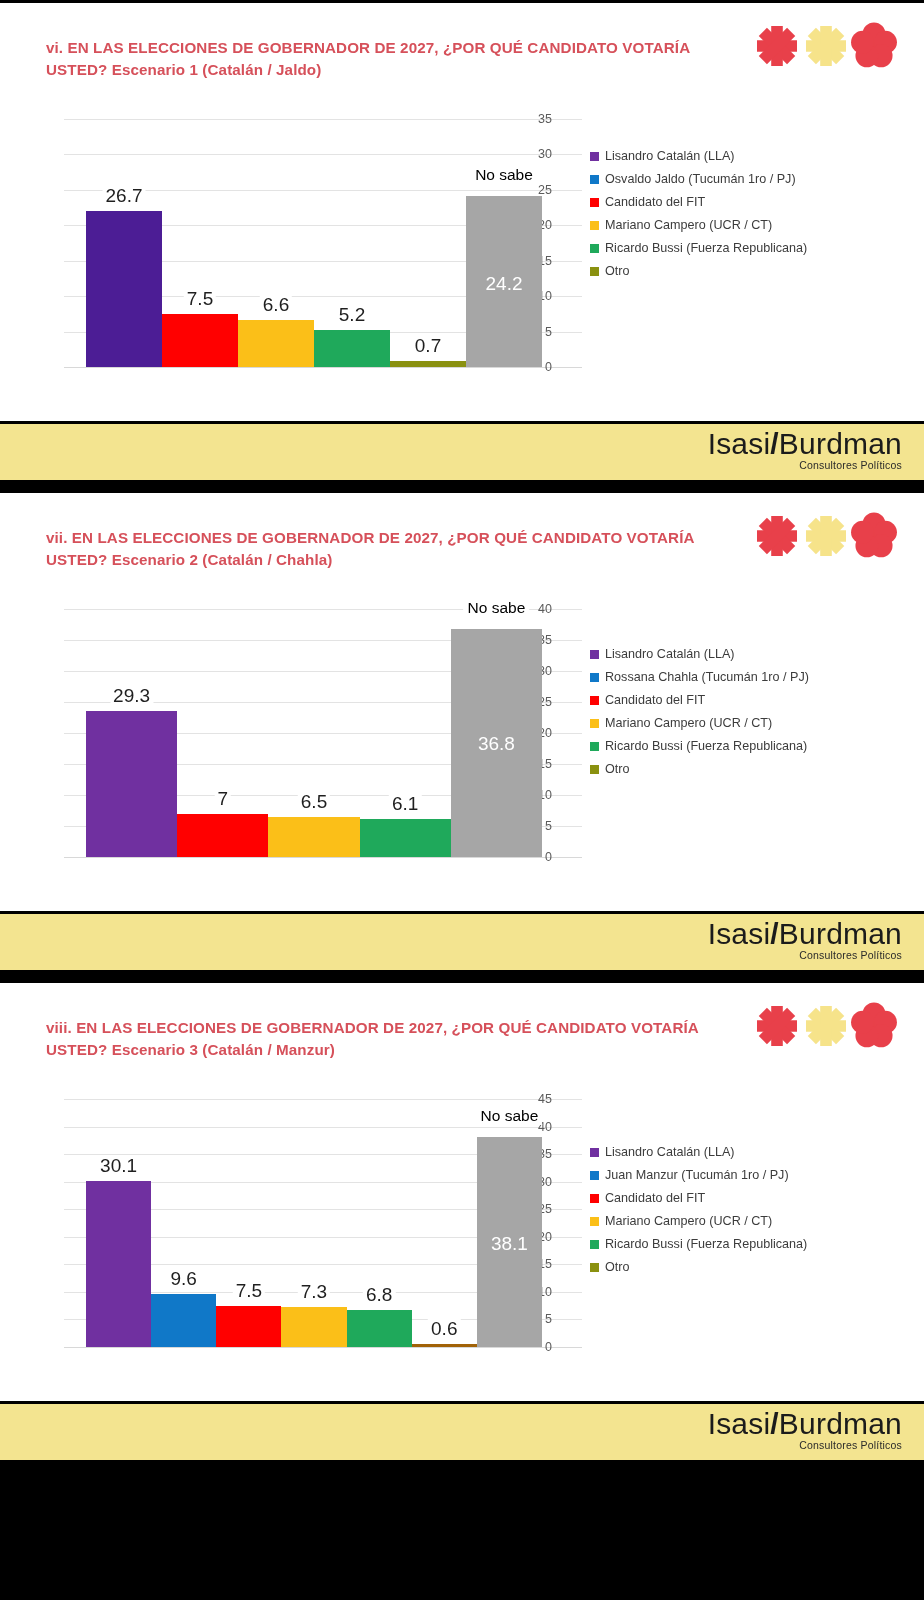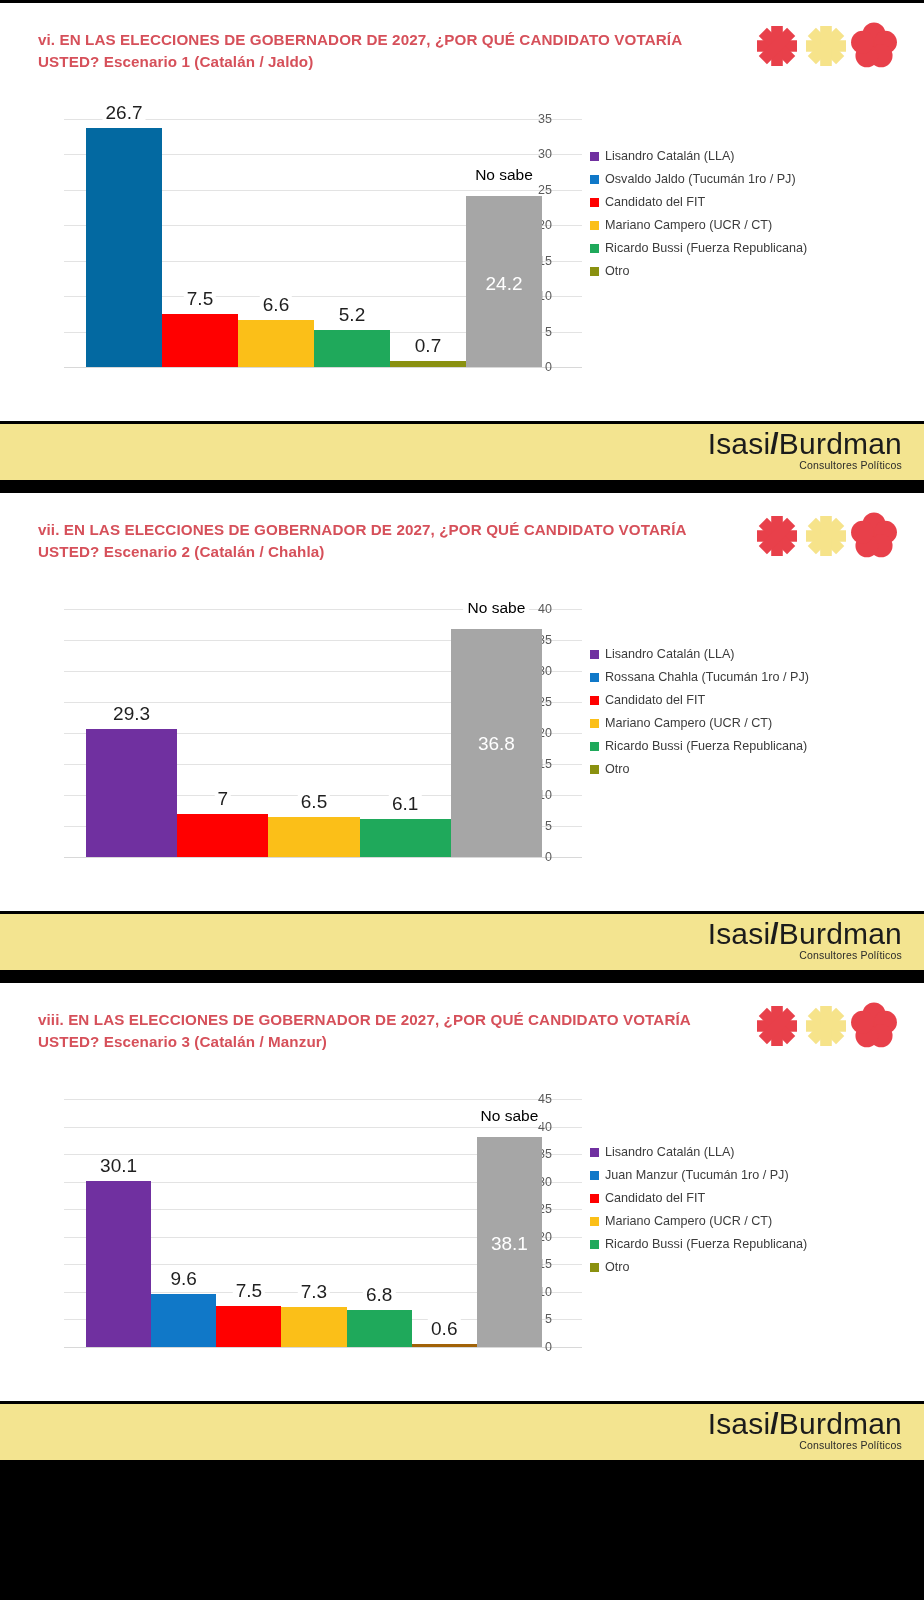--- a/index.html
+++ b/index.html
@@ -35,21 +35,21 @@
     box-sizing: border-box;
   }
   .slide-title {
     color: #D6505A;
     font-size: 15.2px;
     font-weight: bold;
     line-height: 1.42;
     letter-spacing: 0.1px;
     max-width: 690px;
     white-space: pre-line;
-    margin: 0;
+    margin: 8px;
   }
   .logo {
     position: absolute;
     right: 22px;
     top: 12px;
     width: 152px;
     height: 62px;
   }
 
   
@@ -242,21 +242,21 @@
             <div class="gridline" style="top:132.2857142857143px"></div>
             <div class="ytick" style="top:132.2857142857143px">20</div>
             <div class="gridline" style="top:96.85714285714286px"></div>
             <div class="ytick" style="top:96.85714285714286px">25</div>
             <div class="gridline" style="top:61.428571428571445px"></div>
             <div class="ytick" style="top:61.428571428571445px">30</div>
             <div class="gridline" style="top:26px"></div>
             <div class="ytick" style="top:26px">35</div>
           <div class="bars" style="top:26px;bottom:6px">
               <div class="barcell">
-        <div class="bar" style="height:239px;background:#0369a1">
+        <div class="bar" style="height:156px;background:#4c1d95">
                   <span class="bar-label-out" style="top:-25px">26.7</span>
                 </div>
       </div>
               <div class="barcell">
         <div class="bar" style="height:53.14285714285714px;background:#FF0000">
                   <span class="bar-label-out" style="top:-25px">7.5</span>
                 </div>
       </div>
               <div class="barcell">
         <div class="bar" style="height:46.76571428571428px;background:#FBBF18">
@@ -356,21 +356,21 @@
             <div class="gridline" style="top:119px"></div>
             <div class="ytick" style="top:119px">25</div>
             <div class="gridline" style="top:88px"></div>
             <div class="ytick" style="top:88px">30</div>
             <div class="gridline" style="top:57px"></div>
             <div class="ytick" style="top:57px">35</div>
             <div class="gridline" style="top:26px"></div>
             <div class="ytick" style="top:26px">40</div>
           <div class="bars" style="top:26px;bottom:6px">
               <div class="barcell">
-        <div class="bar" style="height:128px;background:#7030A0">
+        <div class="bar" style="height:146px;background:#7030A0">
                   <span class="bar-label-out" style="top:-25px">29.3</span>
                 </div>
       </div>
               <div class="barcell">
         <div class="bar" style="height:43.4px;background:#FF0000">
                   <span class="bar-label-out" style="top:-25px">7</span>
                 </div>
       </div>
               <div class="barcell">
         <div class="bar" style="height:40.300000000000004px;background:#FBBF18">

